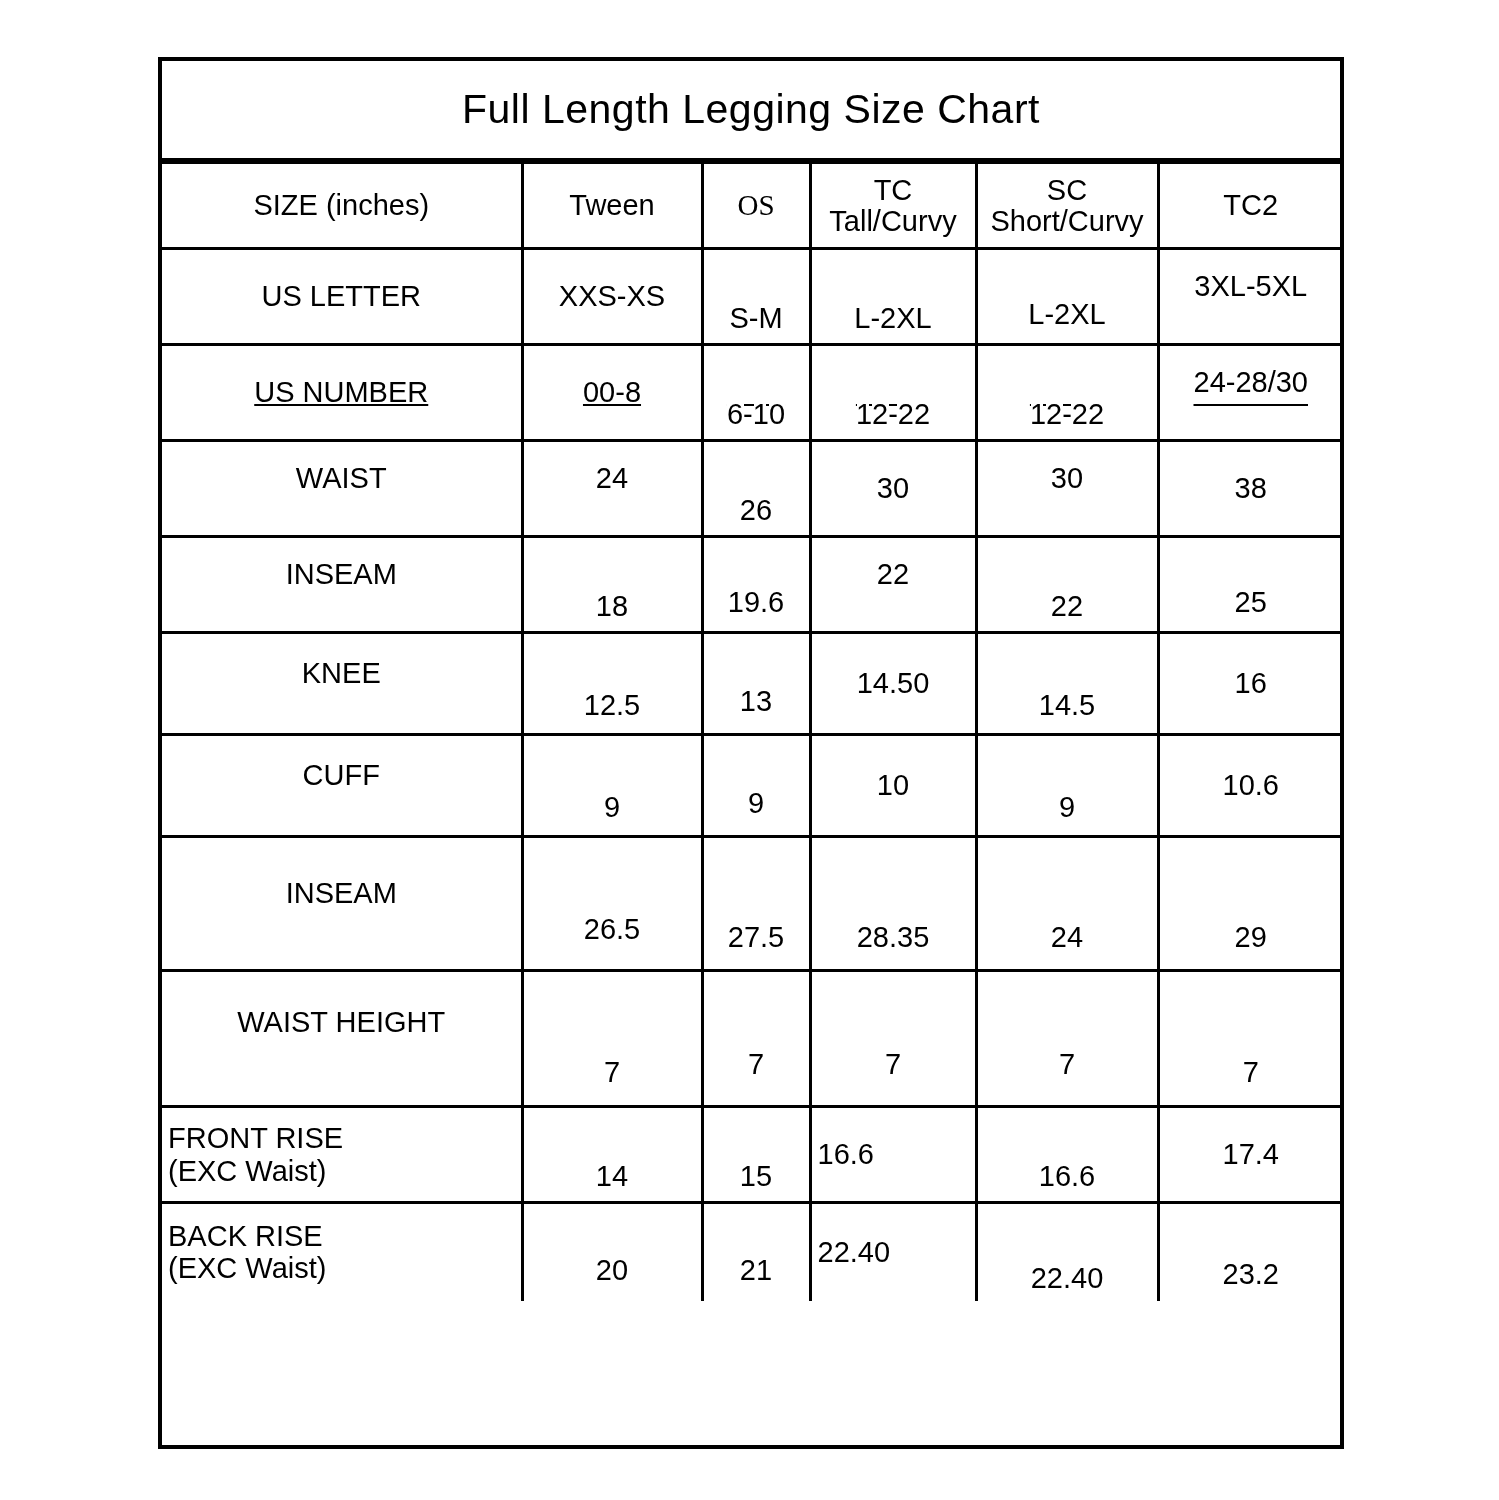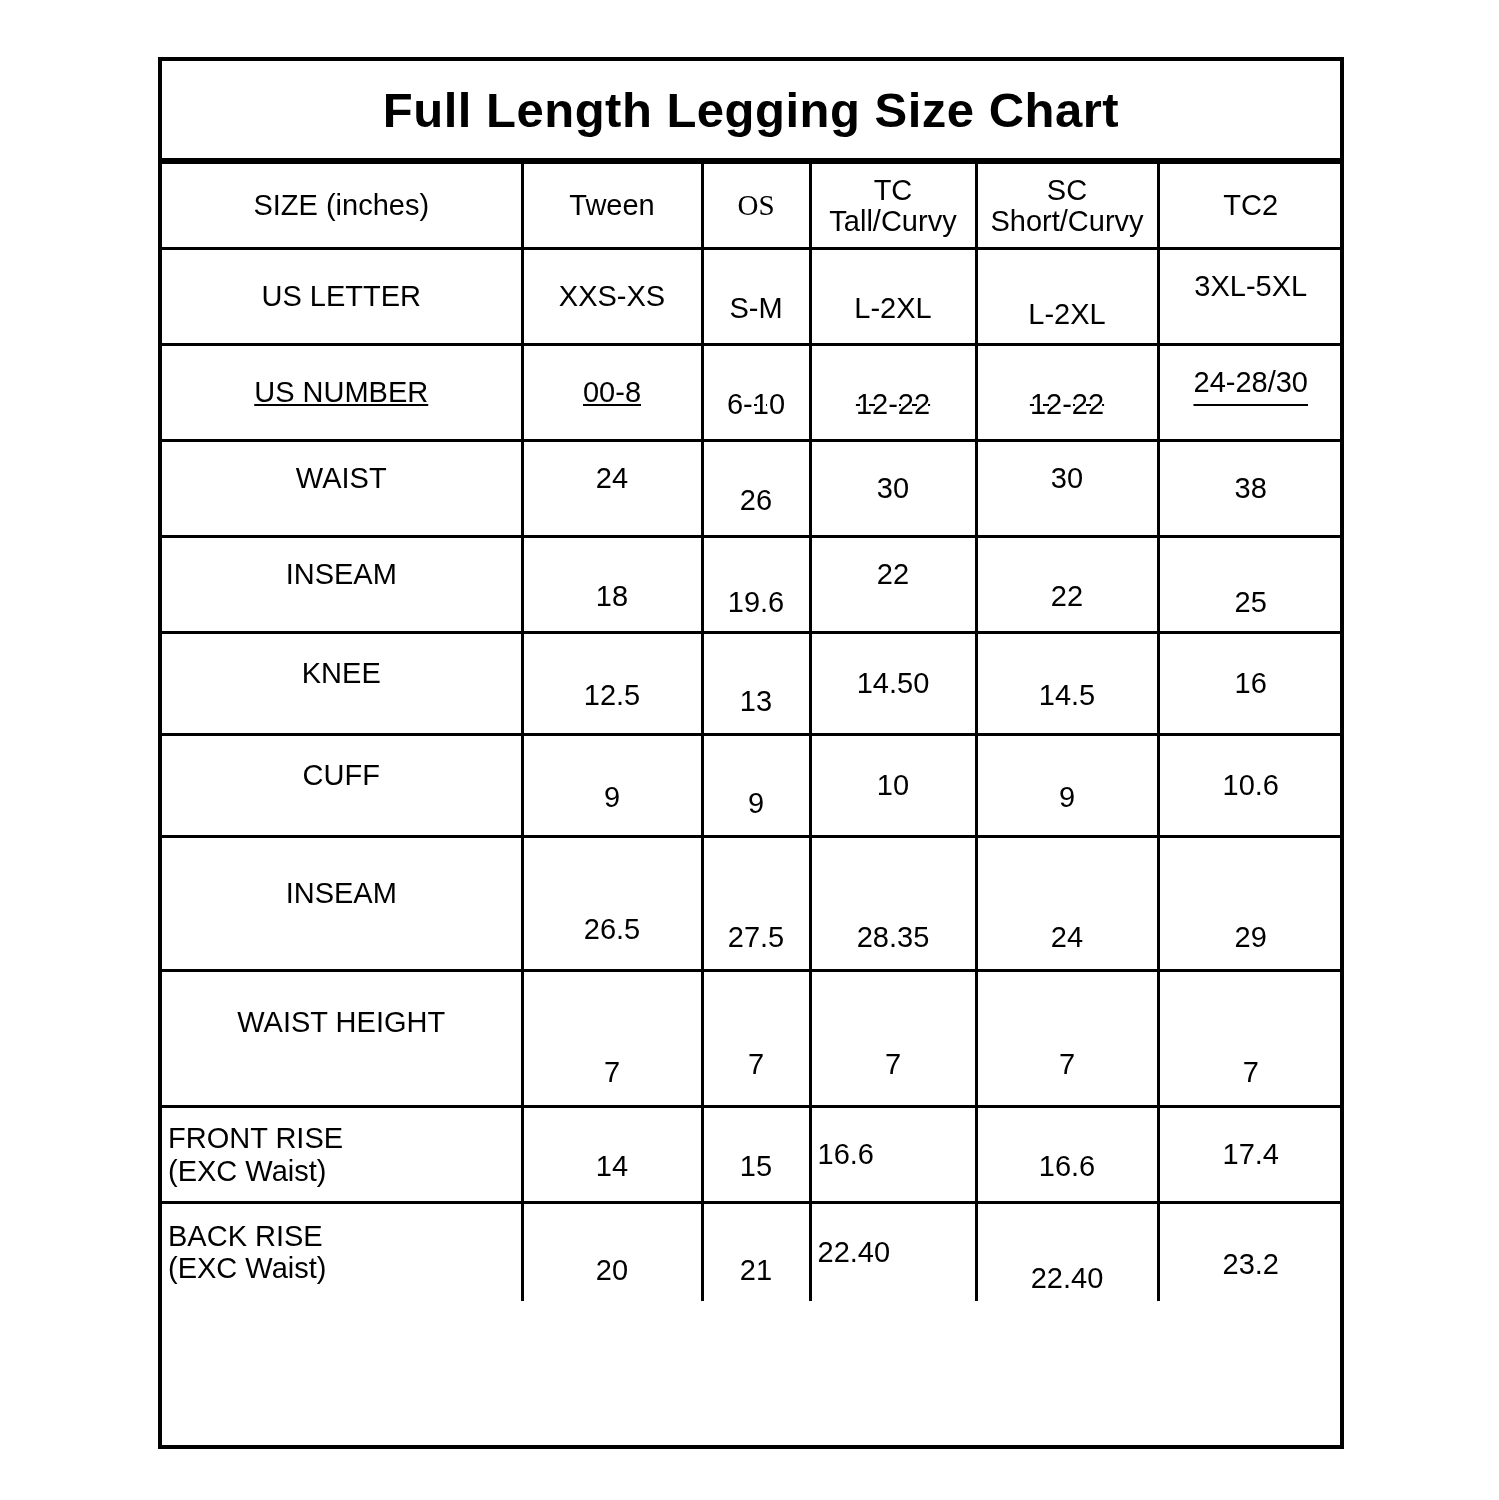--- a/index.html
+++ b/index.html
@@ -32,22 +32,22 @@
   }
   .title-row {
     height: 100px;
     display: flex;
     align-items: center;
     justify-content: center;
     border-bottom: 3px solid #000000;
     box-sizing: border-box;
   }
   .title-text {
-    font-size: 49px;
-    font-weight: 700;
+    font-size: 41px;
+    font-weight: 400;
     letter-spacing: 0.5px;
     white-space: nowrap;
   }
   table.size-table {
     width: 100%;
     border-collapse: collapse;
     table-layout: fixed;
   }
   table.size-table td {
     border: 3px solid #000000;
@@ -79,21 +79,21 @@
   }
   .hdr .sub {
     display: block;
     line-height: 1.05;
   }
   .cell-c { text-align: center; }
 
   
   .up    { position: relative; top: -10px; }
   .up2   { position: relative; top: -16px; }
-  .down  { position: relative; top: 12px; }
+  .down  { position: relative; top: 22px; }
   .down2 { position: relative; top: 18px; }
   .down3 { position: relative; top: 26px; }
   .down4 { position: relative; top: 34px; }
   .left  { text-align: left; padding-left: 8px; }
 
   .label-cell {
     text-align: center;
     font-size: 30px;
   }
   .label-two {

